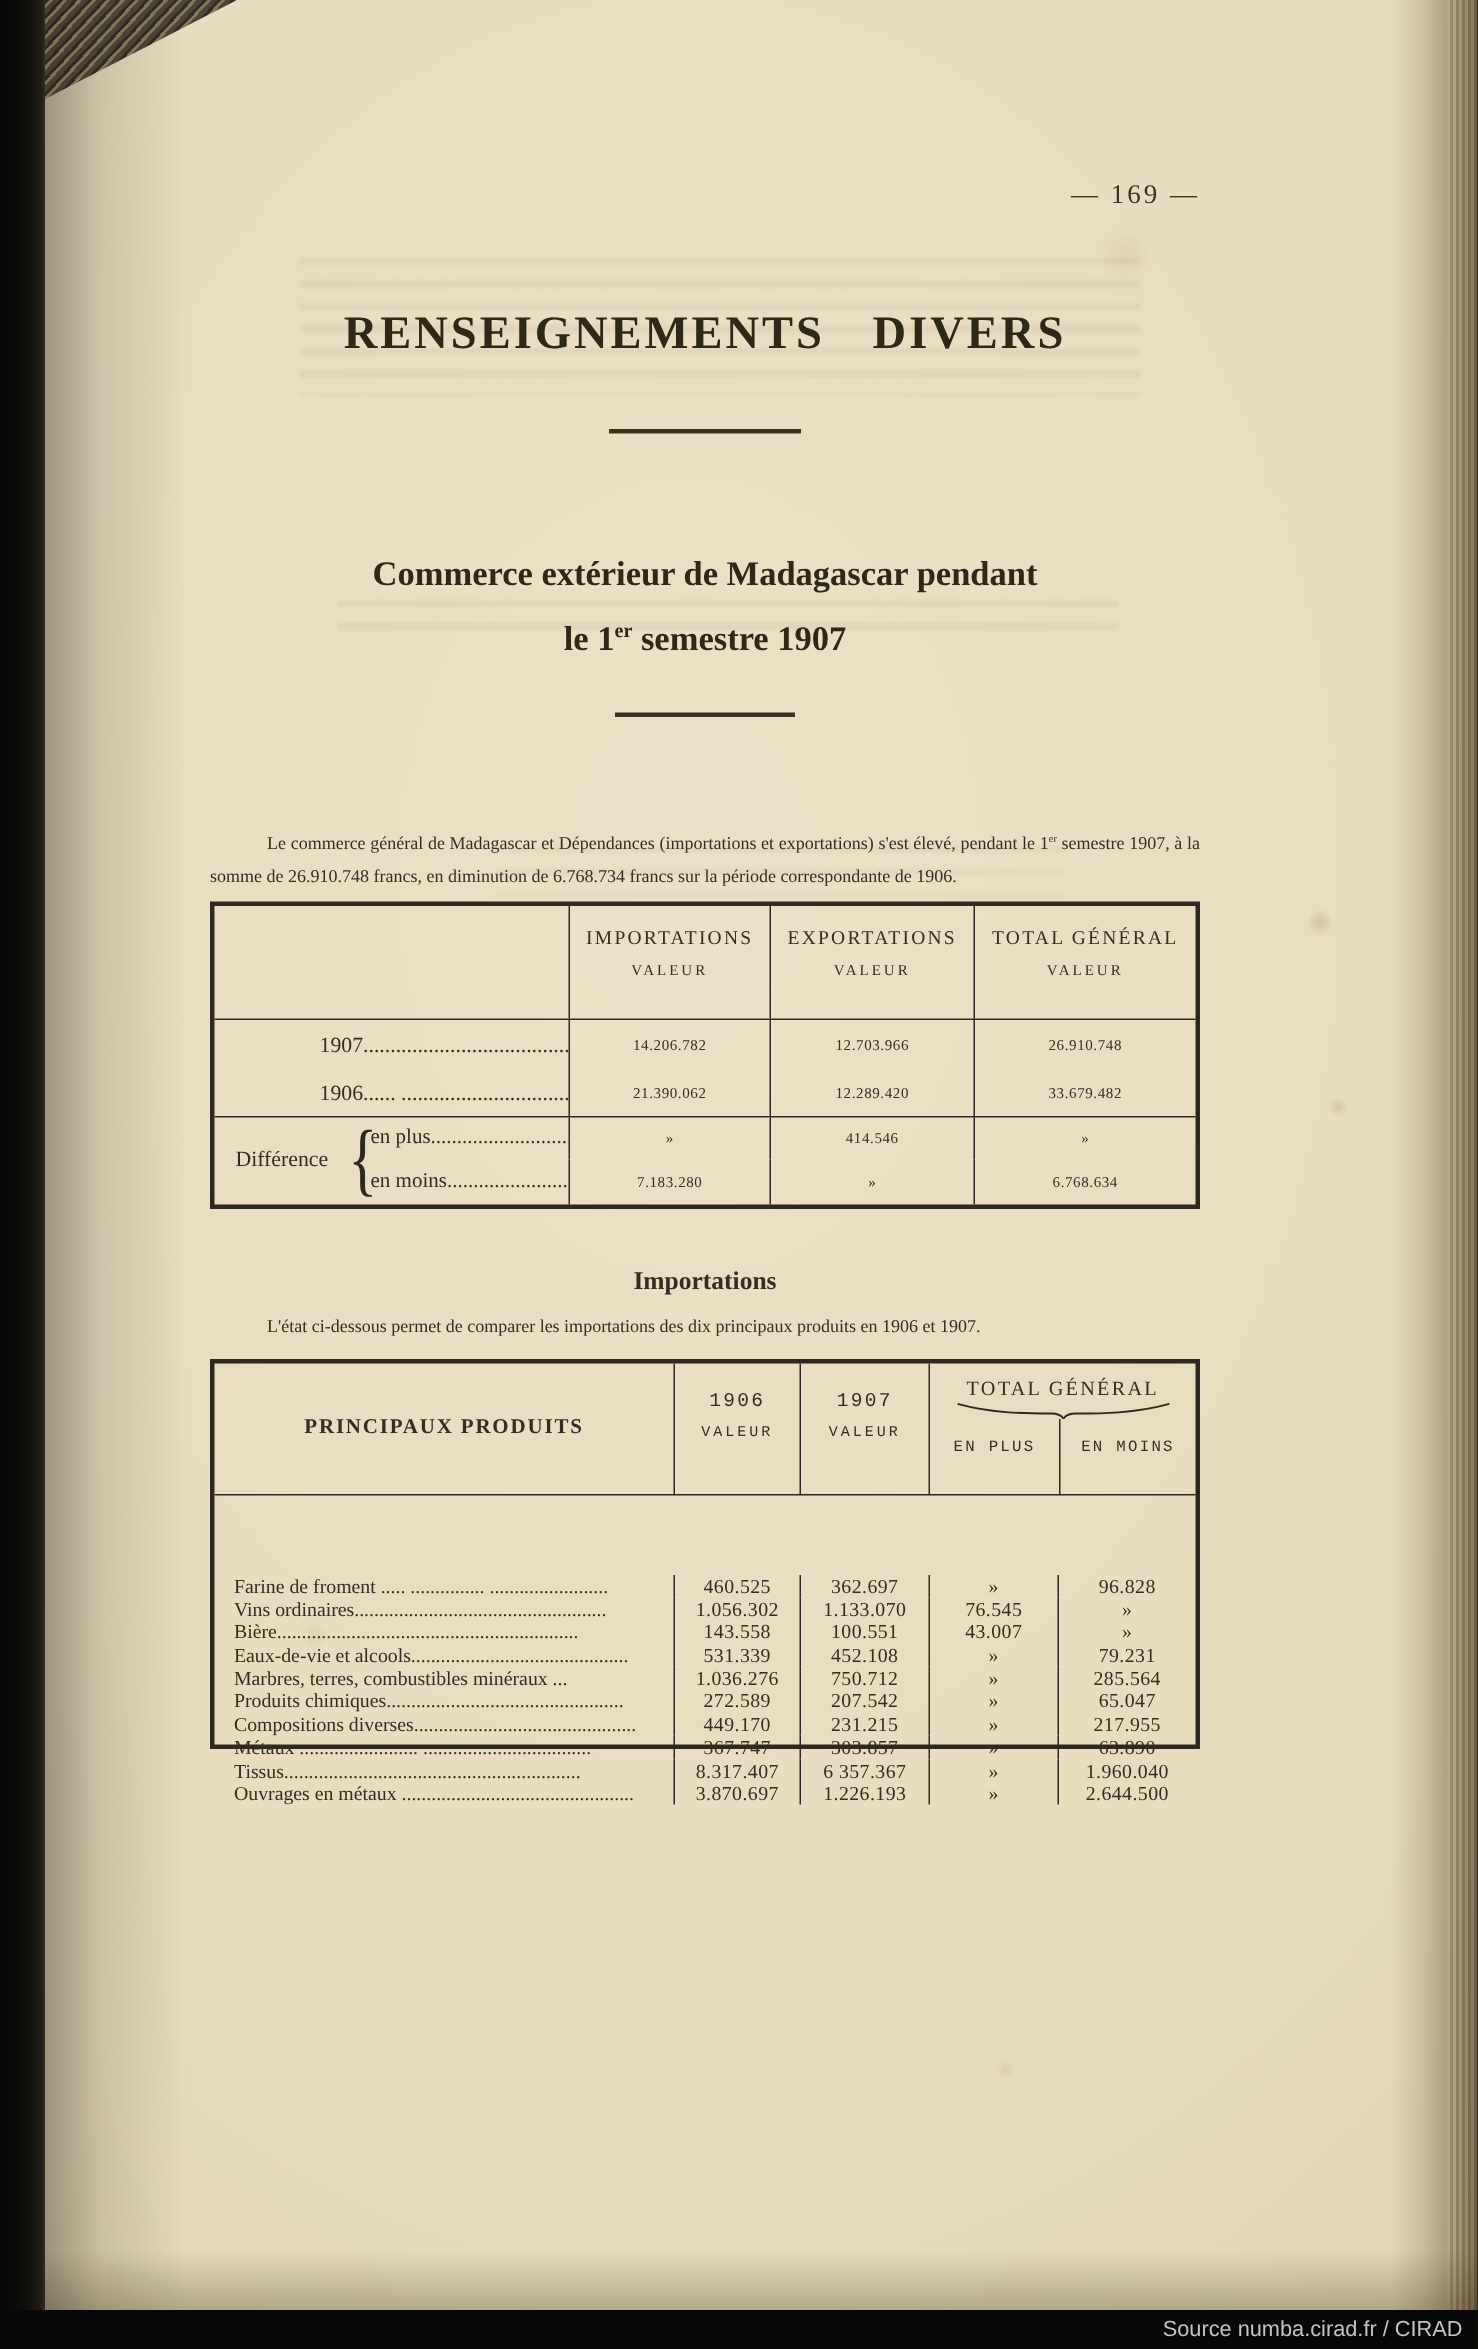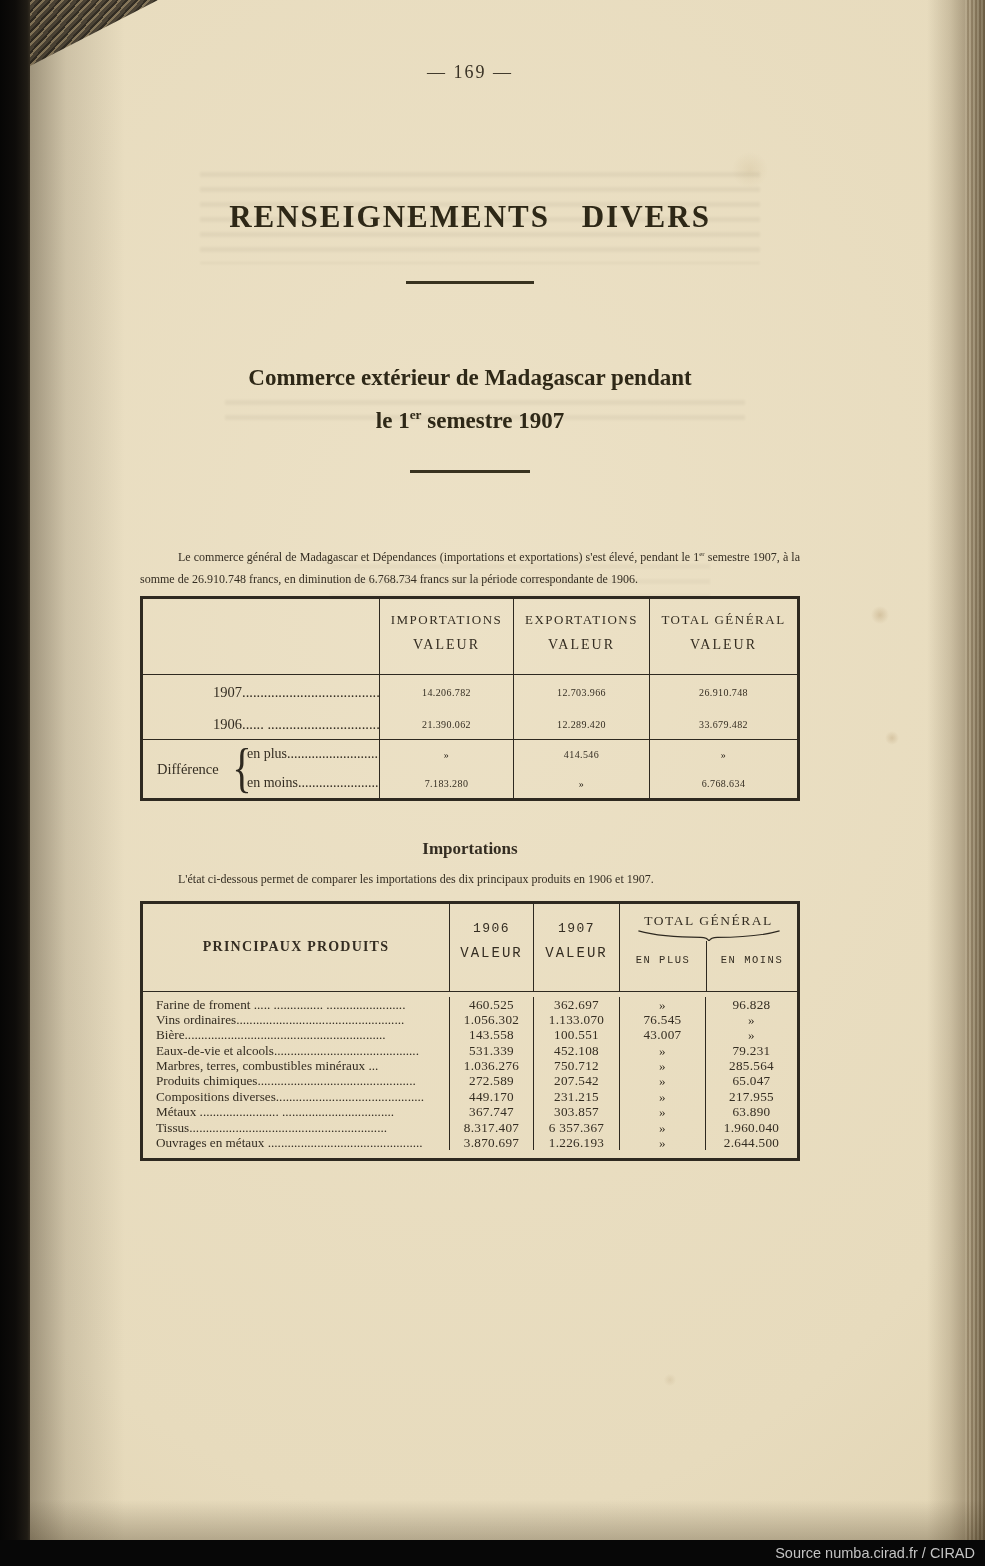--- a/index.html
+++ b/index.html
@@ -64,41 +64,41 @@
     position:absolute; left:0; right:0; bottom:0; height:26px;
     background:#070707; display:flex; align-items:center; justify-content:flex-end;
     padding-right:10px;
     font-family:"Liberation Sans","DejaVu Sans",sans-serif;
     font-size:14.5px; color:#c3c3c3;
   }
 
   
   .content { position:absolute; left:110px; top:0; width:660px; color:#342d22; }
 
-  .page-number { margin-top:62px; text-align:center; font-size:18px; letter-spacing:2px; color:#3a3326; }
+  .page-number { margin-top:119px; text-align:right; font-size:18px; letter-spacing:2px; color:#3a3326; }
   .title {
-    margin-top:116px; text-align:center;
+    margin-top:64px; text-align:center;
     font-size:31px; font-weight:700; letter-spacing:2px; word-spacing:22px; color:#2e2817;
   }
   .rule { width:128px; height:3px; background:#38321f; margin:46px auto 0; }
   .rule.rule2 { margin-top:28px; width:120px; }
   .subtitle { margin-top:72px; text-align:center; font-size:23px; font-weight:700; line-height:43px; color:#2e2817; }
   .subtitle .sub-line { display:block; }
   sup { font-size:58%; vertical-align:super; line-height:0; }
 
   .para { margin-top:74px; font-size:12px; line-height:21.5px; text-align:justify; text-indent:38px; }
   .para.p2 { margin-top:10px; }
 
   .section-heading { margin-top:38px; text-align:center; font-size:17px; font-weight:700; }
 
   
   .tbl { border:3px solid #2e2920; width:660px; }
   .vl { border-left:1px solid #2e2920; }
   .ht { font-size:13px; letter-spacing:1.5px; }
-  .hs { font-size:14px; letter-spacing:2px; margin-top:9px; }
+  .hs { font-size:10px; letter-spacing:2px; margin-top:9px; }
 
   
   .t1 { margin-top:6px; }
   .t1r { display:flex; }
   .t1 .c1 { width:236px; } .t1 .c2 { width:134px; } .t1 .c3 { width:136px;text-align:right; } .t1 .c4 { flex:1; }
   .t1-head { height:76px; border-bottom:1px solid #2e2920; }
   .t1-head .hcell { text-align:center; padding-top:13px; }
   .t1-row { align-items:center; }
   .rowa { height:34px; } .rowb { height:30px; } .rowc { height:28px; } .rowd { height:30px; }
   .t1 .cell { height:100%; display:flex; align-items:center; }
@@ -124,21 +124,21 @@
   .hyear { width:84px; text-align:center; padding-top:17px;font-family:Liberation Mono, monospace; }
   .hy2 { width:86px; }
   .htotal { flex:1; display:flex; flex-direction:column; }
   .total-title { text-align:center; margin-top:9px; font-size:13.5px; letter-spacing:1.5px; }
   .brace-svg { display:block; margin:1px auto 0; width:158px; height:11px; }
   .total-subrow { display:flex; flex:1; }
   .tsub { width:86px; text-align:center; padding-top:13px; font-size:10.5px; letter-spacing:1.5px;font-family:Liberation Mono, monospace; }
   .tsub2 { flex:1; }
   .t2-body { padding:5px 0 8px; }
   .t2r { display:flex; height:15.4px; line-height:15.4px; font-size:13.2px; }
-  .tc { height:100%; }
+  .tc { height:100%;margin-top:48px; }
   .tp { width:306px; padding-left:13px; white-space:nowrap; overflow:hidden; }
   .tn { text-align:center; letter-spacing:.3px; }
   .w1906 { width:84px; } .w1907 { width:86px; } .wplus { width:86px; } .wmoins { flex:1; }
 </style>
 </head>
 <body>
 
 <div class="scene">
   <div class="binding"></div>
 

